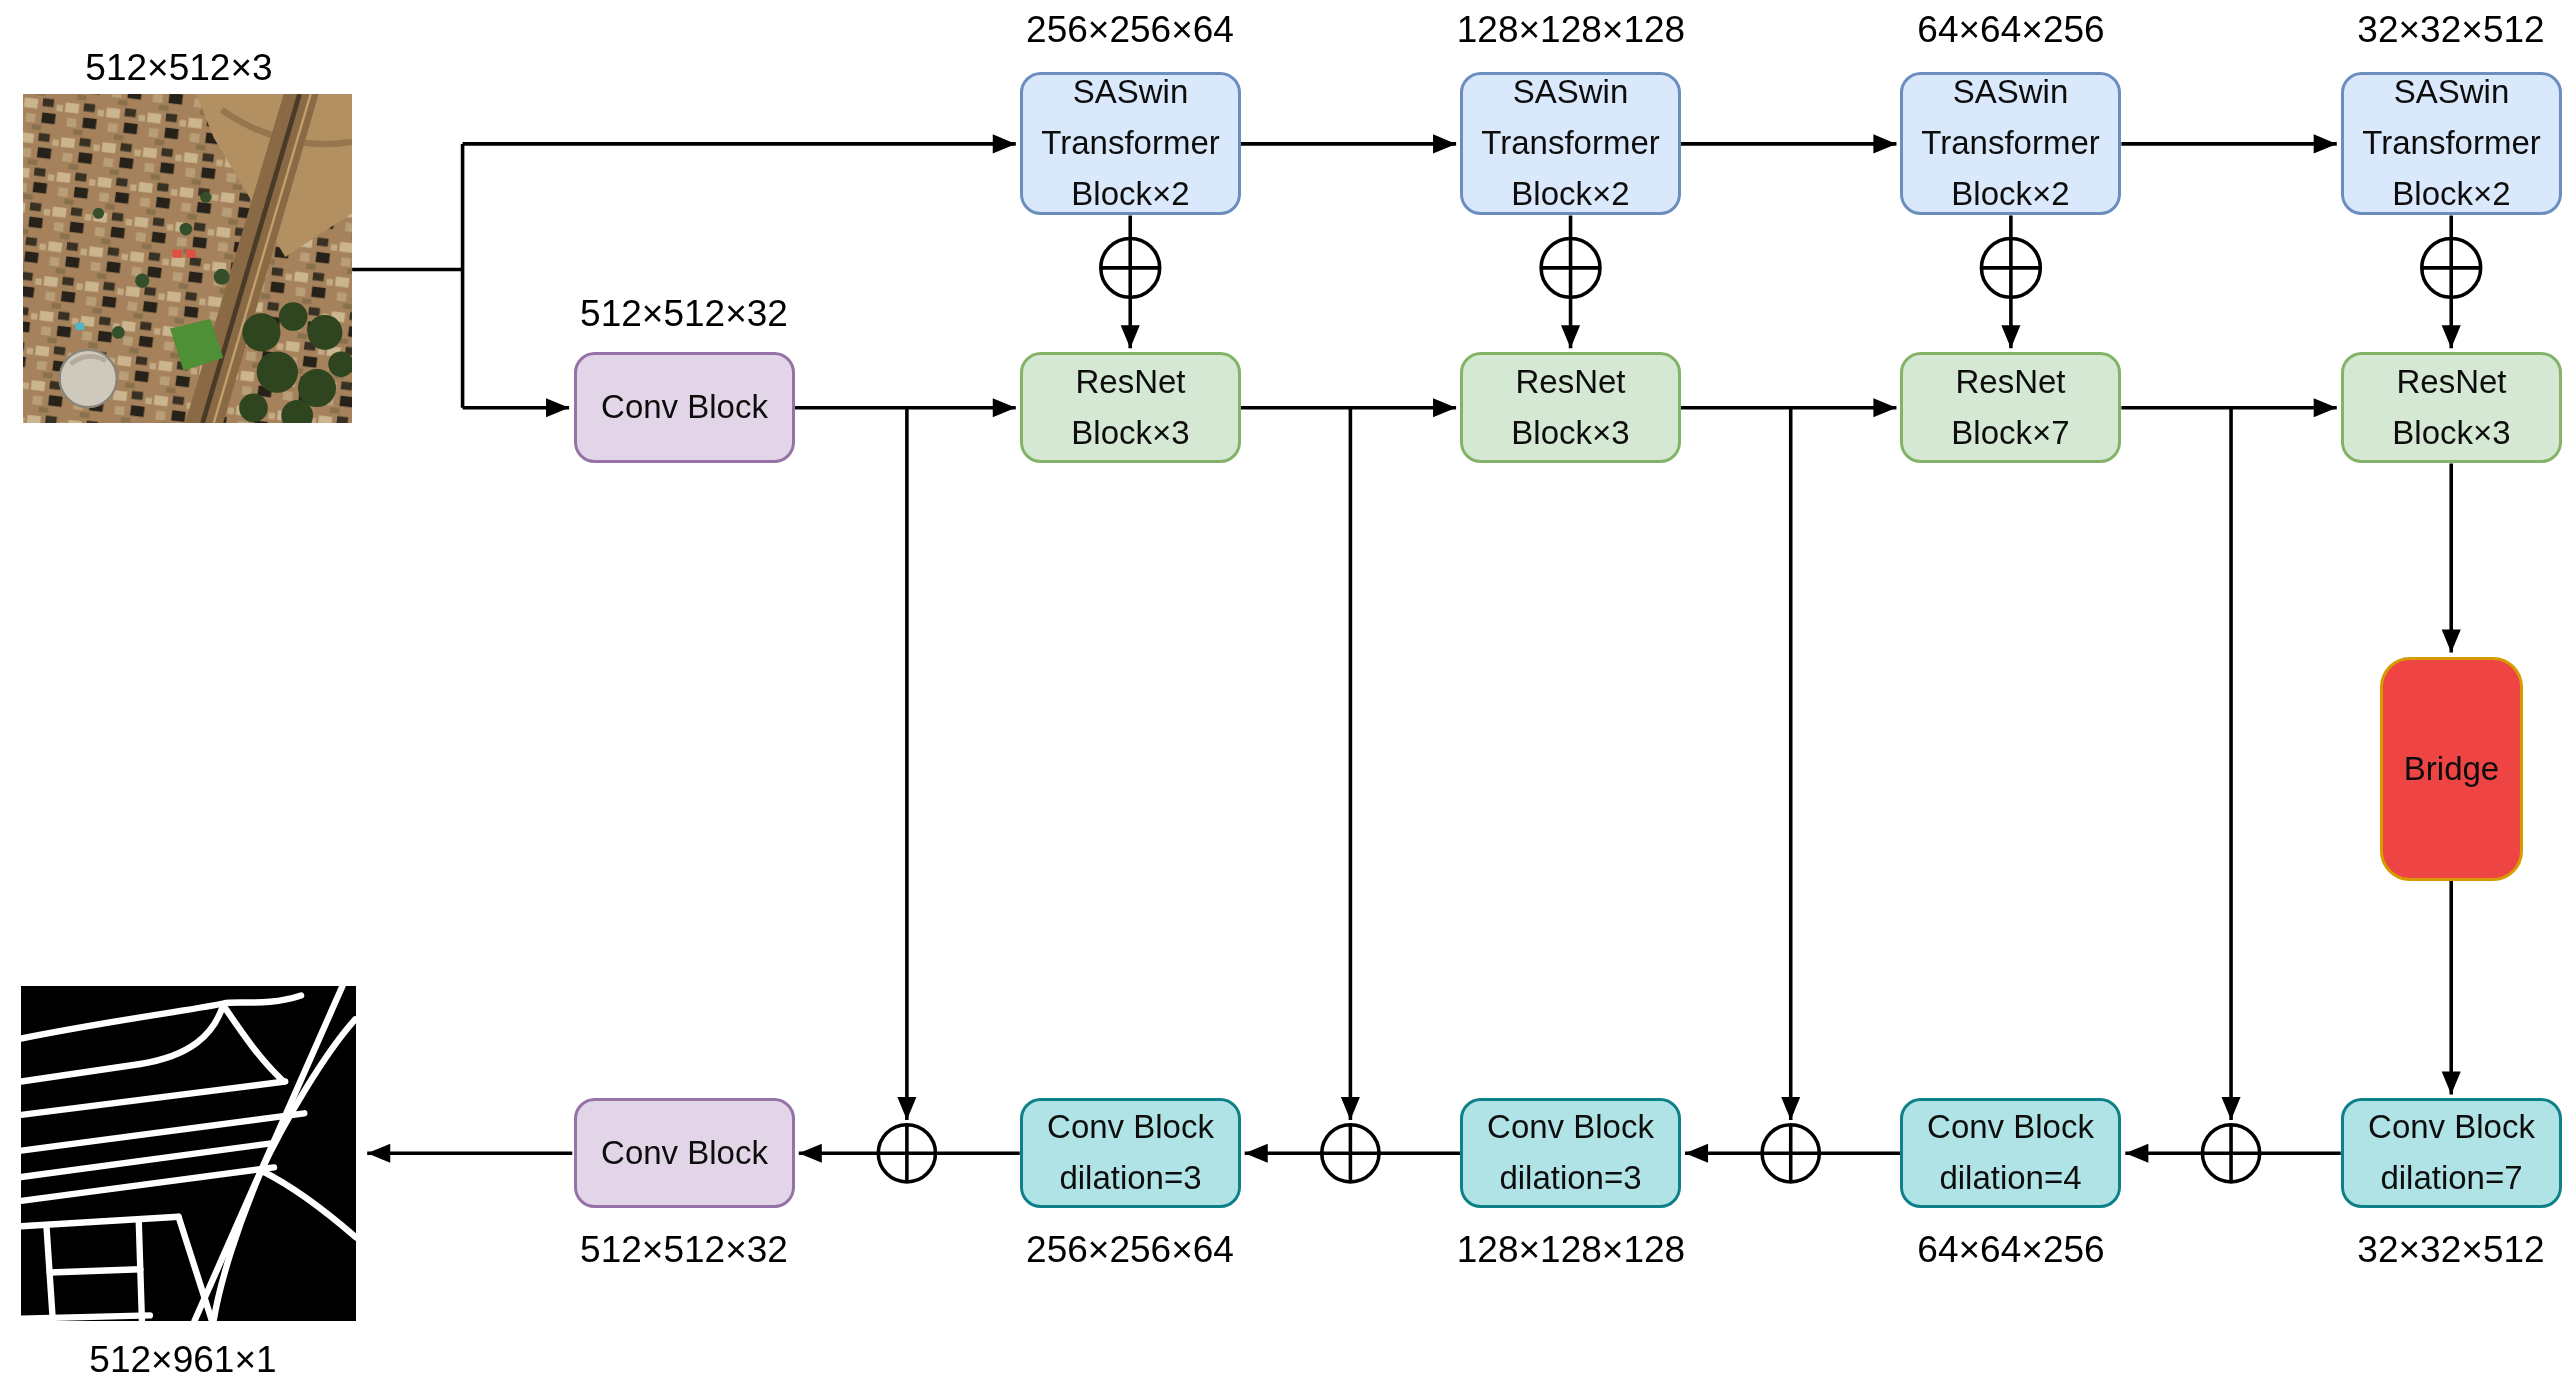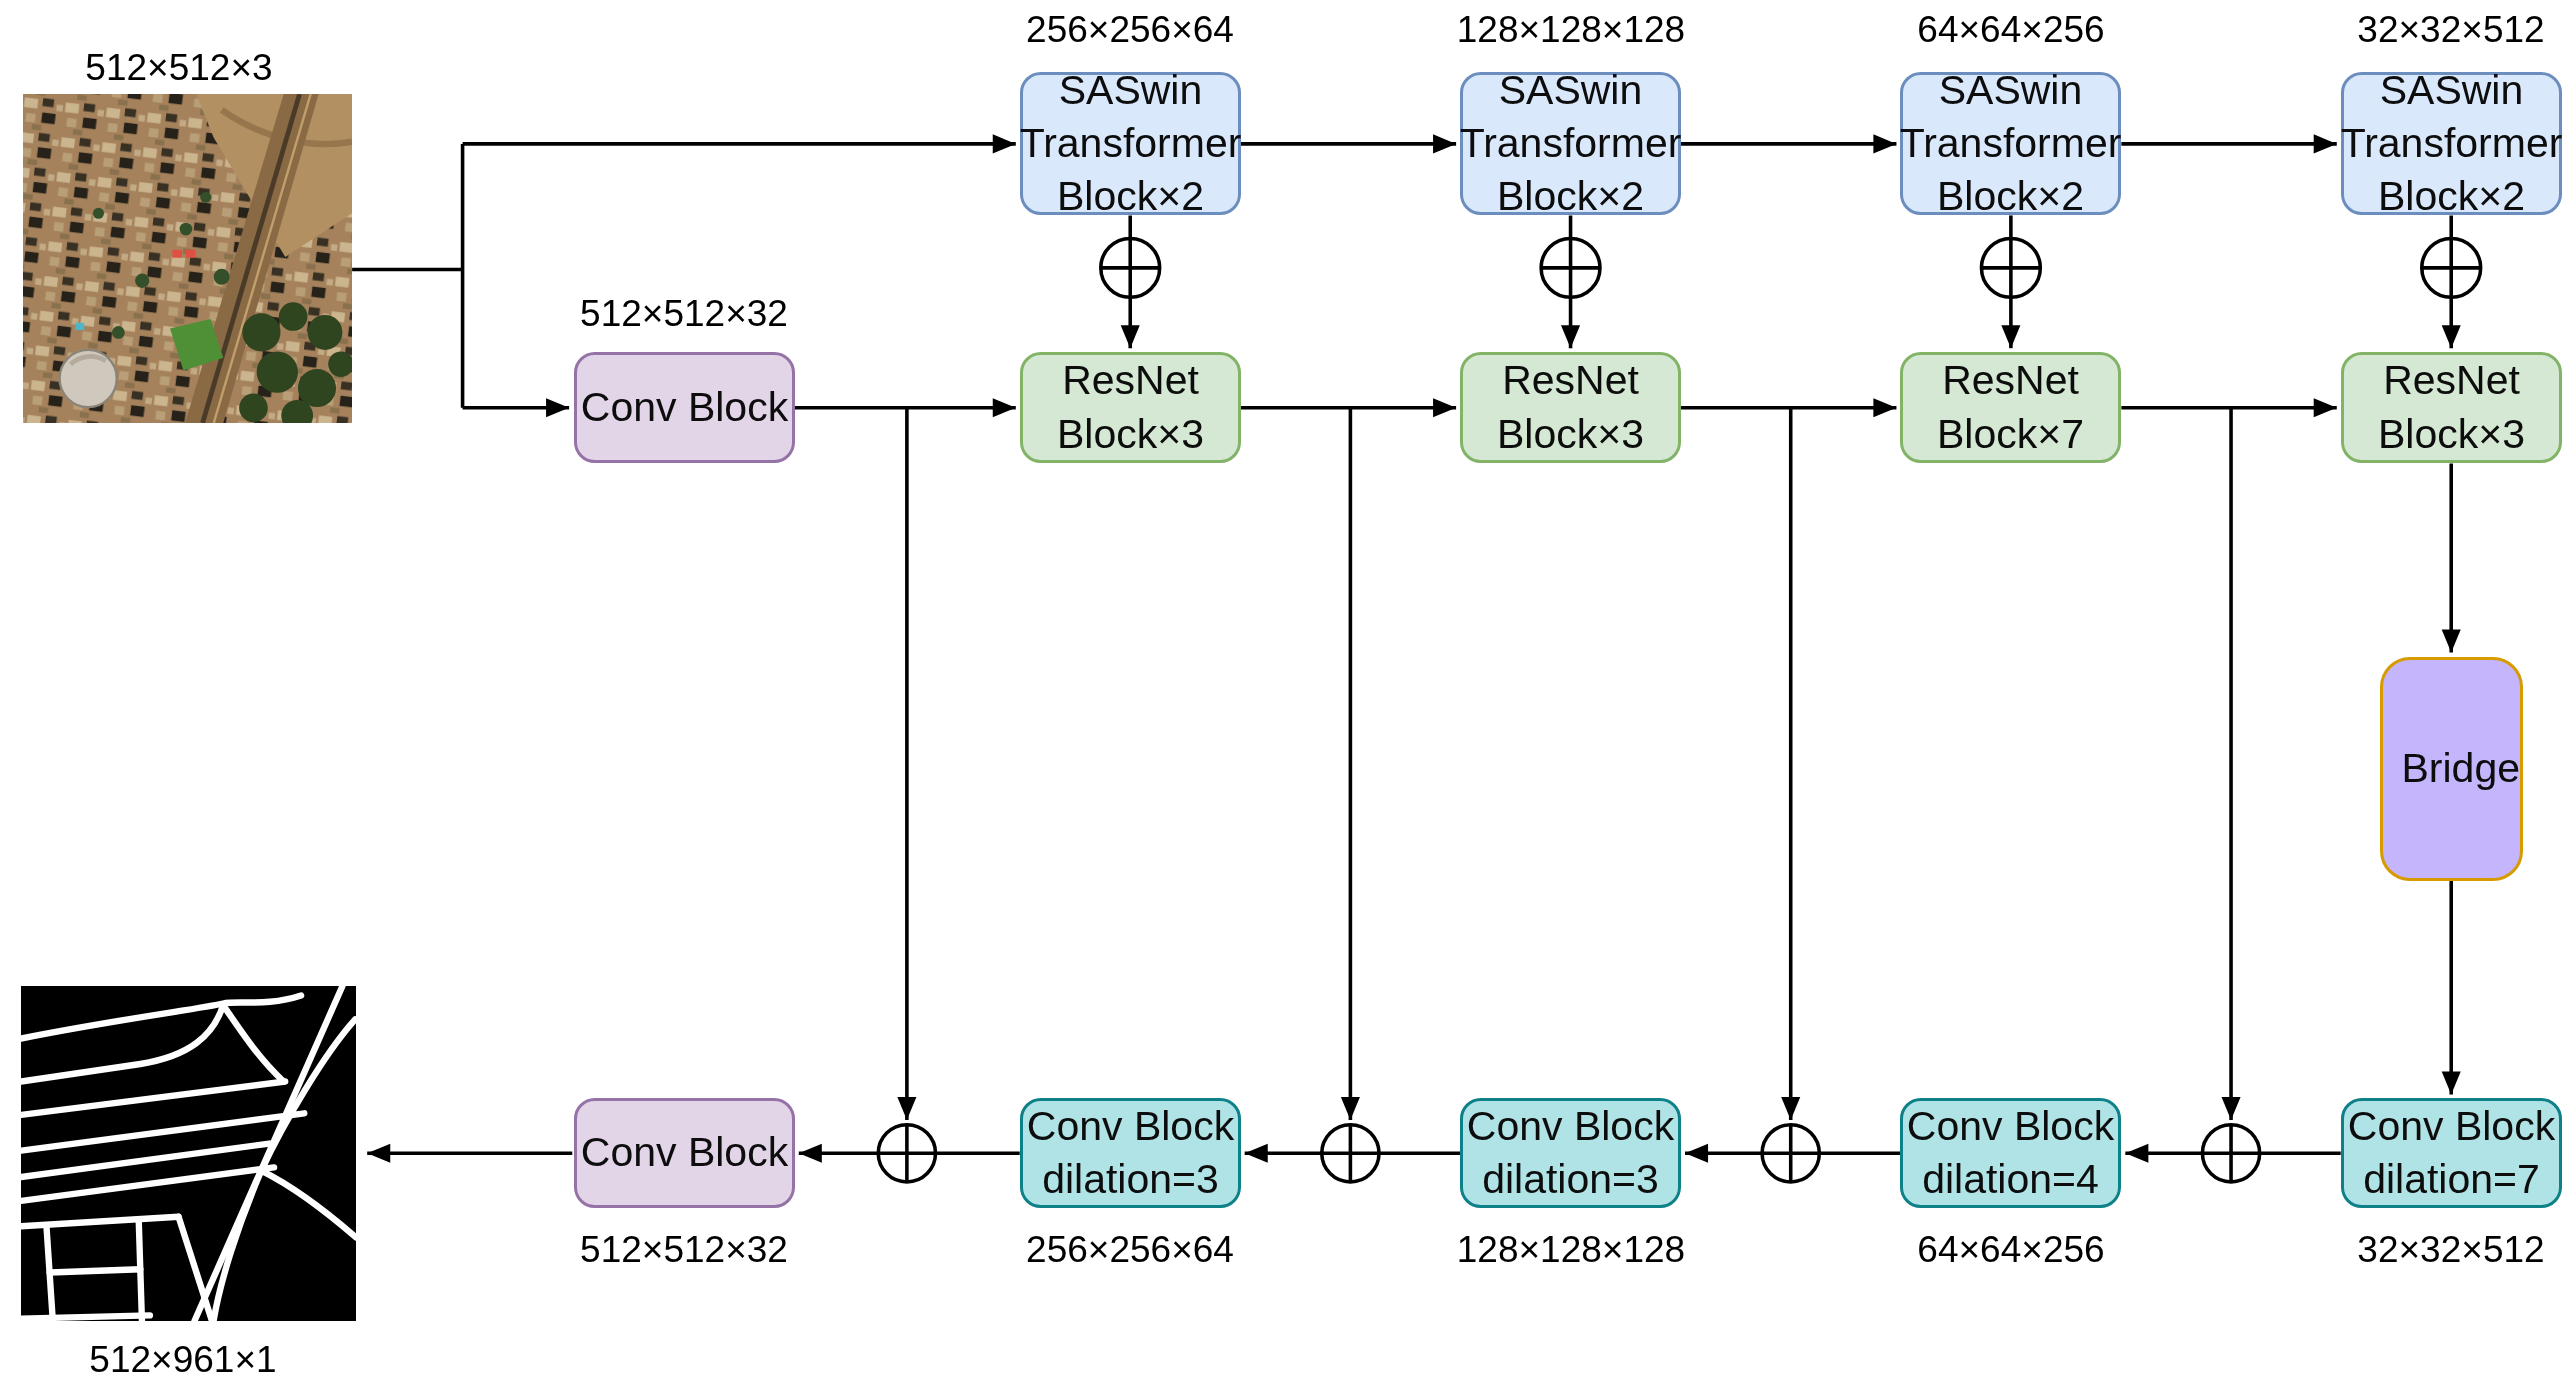--- a/index.html
+++ b/index.html
@@ -1,24 +1,24 @@
 <!DOCTYPE html>
 <html style="font-size:12.7px"><head>
 <meta charset="utf-8">
 <style>
   html,body{margin:0;padding:0;background:#ffffff;}
   #canvas{position:relative;width:2576px;height:1395px;background:#ffffff;overflow:hidden;
           font-family:"Liberation Sans", sans-serif;color:#0d0d0d;}
   .block{position:absolute;box-sizing:border-box;border:3.2px solid #000;border-radius:20.7px;
          display:flex;flex-direction:column;align-items:center;justify-content:center;
-         font-size:41px;line-height:1.3;text-align:center;}
+         font-size:33px;line-height:1.3;text-align:center;gap:8px;}
   .saswin{background:#dae8fc;border-color:#6c8ebf;}
   .resnet{background:#d5e8d4;border-color:#82b366;text-align:center;}
   .convp {background:#e1d5e7;border-color:#9673a6;}
-  .bridge{background:#c4b5fd;border-color:#d79b00;border-radius:30px;align-items:flex-end;}
+  .bridge{background:#ef4444;border-color:#d79b00;border-radius:30px;}
   .convt {background:#b0e3e6;border-color:#0e8088;}
   .dim{position:absolute;width:318px;text-align:center;font-size:37px;line-height:1.1;color:#000;}
   .imgbox{position:absolute;}
   svg{display:block;}
   #wires{position:absolute;left:0;top:0;width:2576px;height:1395px;}
 </style>
 </head>
 <body>
 
 <div id="canvas">

